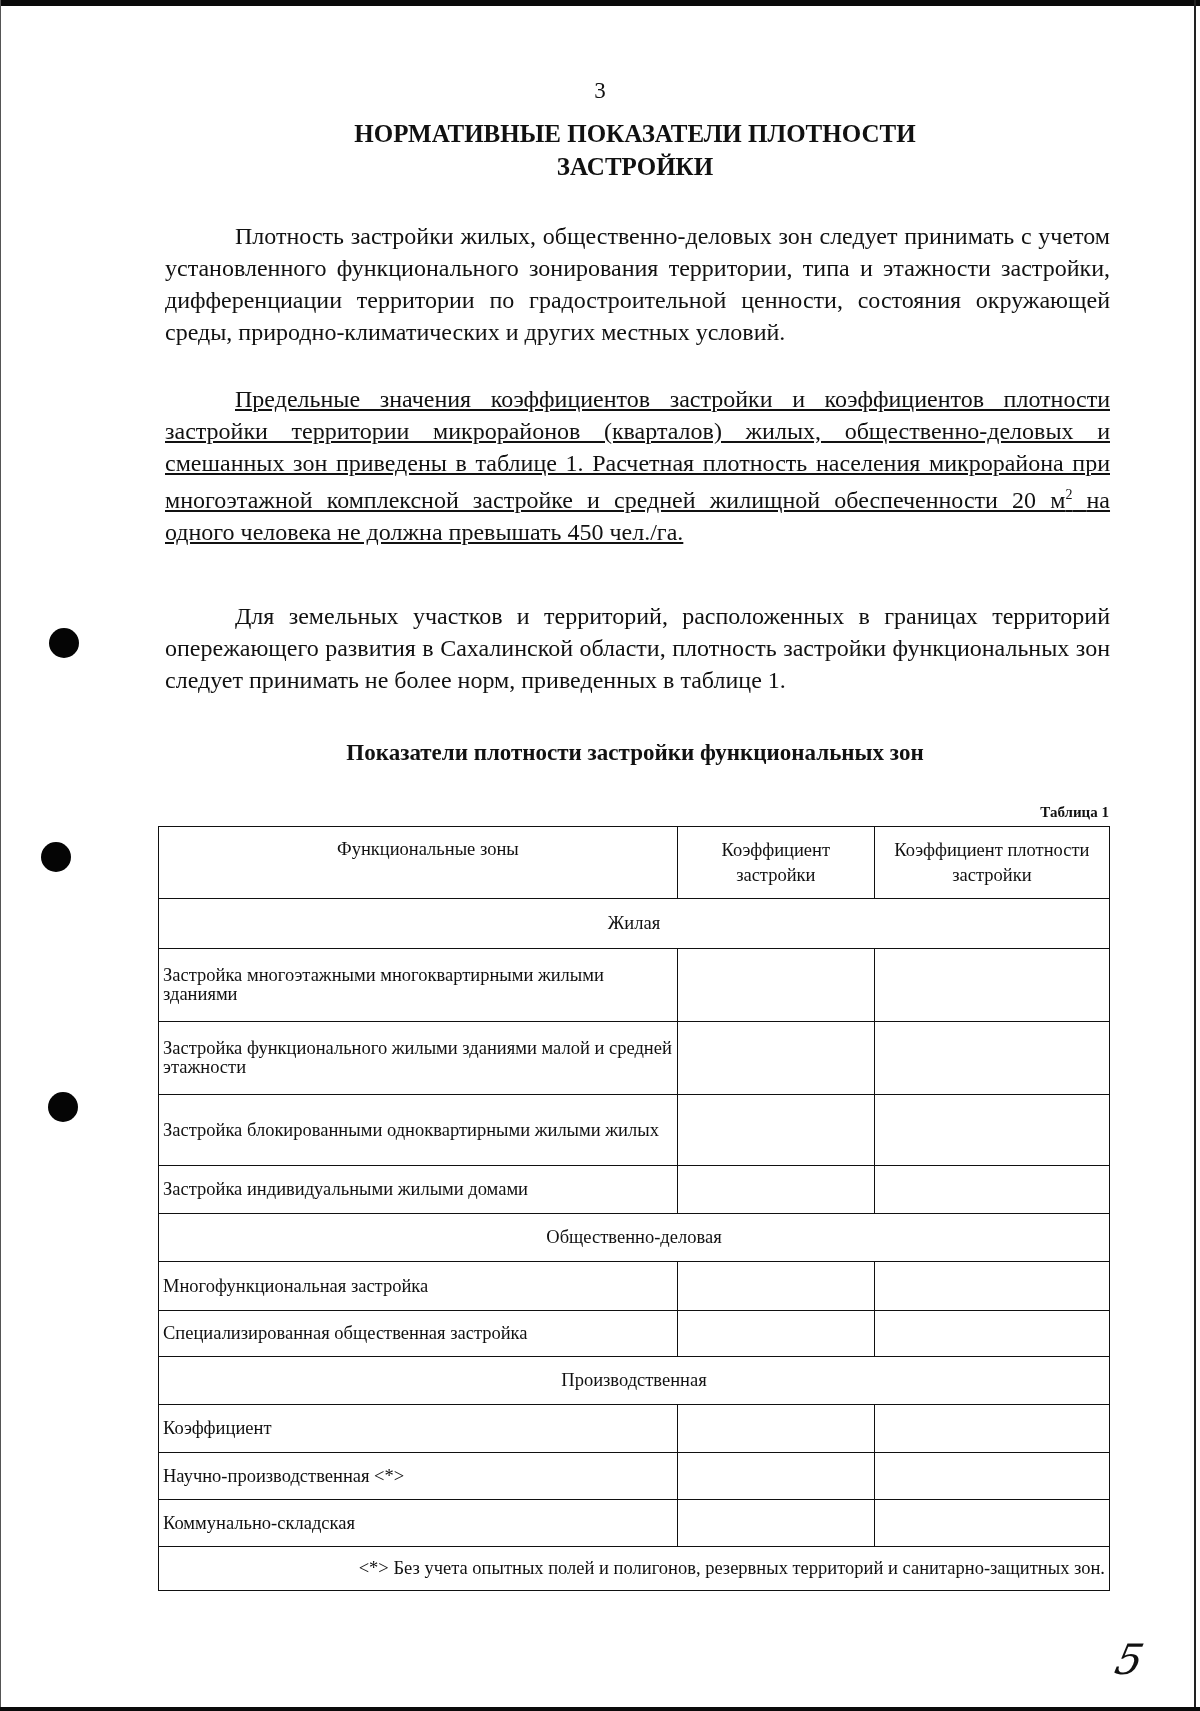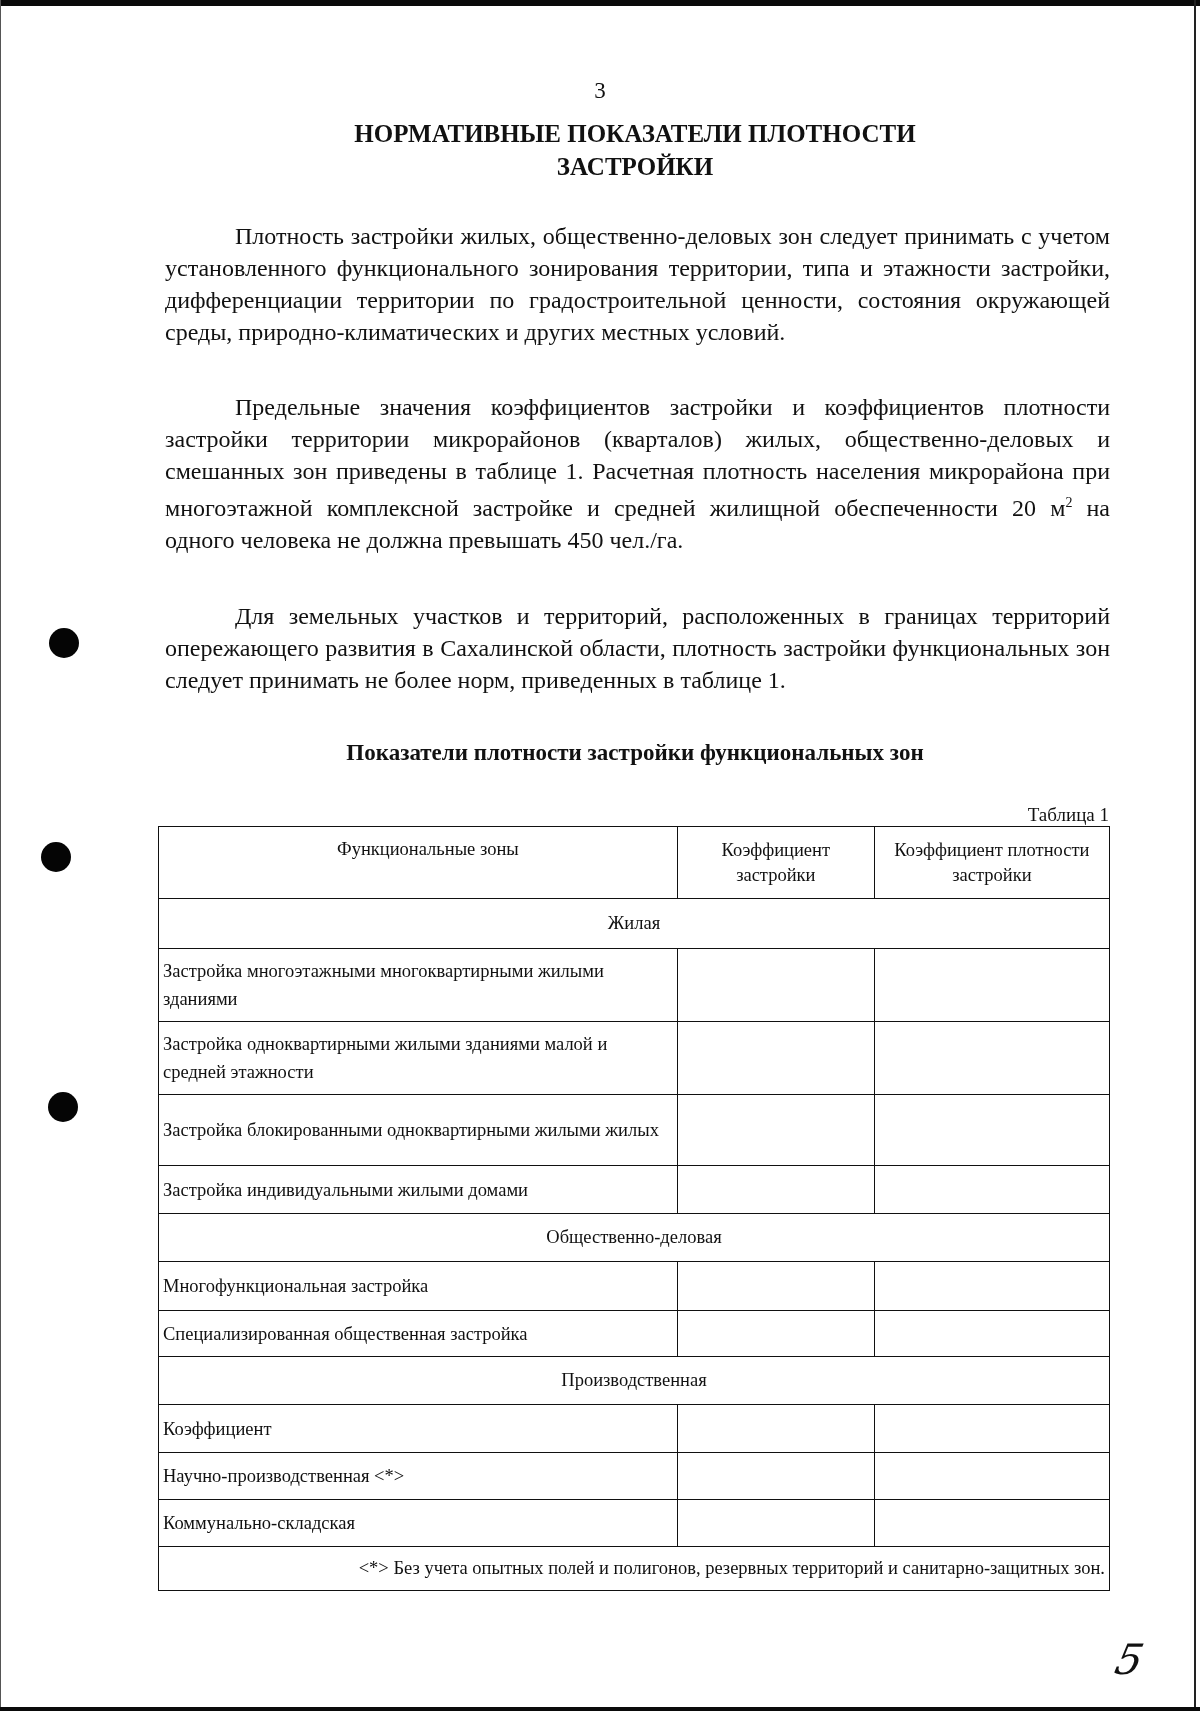--- a/index.html
+++ b/index.html
@@ -15,36 +15,36 @@
     .hole { position: absolute; width: 30px; height: 30px; border-radius: 50%; background: #050505; }
 
     .page-num { position: absolute; left: 0; width: 1200px; top: 78px; text-align: center; font-size: 23px; }
     .title { position: absolute; left: 0; width: 1270px; top: 117px; text-align: center;
       font-weight: bold; font-size: 25px; line-height: 33px; }
 
     .para { position: absolute; left: 165px; width: 945px; font-size: 24px; line-height: 32px;
       text-align: justify; text-align-last: left; }
     .para .indent { display: inline-block; width: 70px; }
     .p1 { top: 220px; }
-    .p2 { top: 391px; }
+    .p2 { top: 383px; text-decoration: underline; }
     .p3 { top: 600px; }
 
     .table-title { position: absolute; left: 0; width: 1270px; top: 740px; text-align: center;
       font-weight: bold; font-size: 23px; }
-    .table-label { position: absolute; right: 91px; top: 804px; font-size: 19px; }
+    .table-label { position: absolute; right: 91px; top: 804px; font-size: 15px; font-weight: bold; }
 
     table.zones { position: absolute; left: 158px; top: 826px; width: 952px;
       border-collapse: collapse; font-size: 18.5px; }
     table.zones td, table.zones th { border: 1.5px solid #111; padding: 0 4px; vertical-align: middle; font-weight: normal; }
     table.zones th { text-align: center; line-height: 25px; }
     .c1 { width: 506px; }
     .c2 { width: 192px; }
     .c3 { width: 232px; }
     .sect td { text-align: center; }
-    .row td.name { line-height: 28px; }
+    .row td.name { line-height: 19px; }
     .hdr th.h1 { vertical-align: top; padding-top: 10px; padding-left: 24px; }
     .foot td { text-align: right; }
 
     .handwritten { position: absolute; left: 1116px; top: 1635px; font-family: "DejaVu Serif", serif;
       font-style: italic; font-size: 42px; transform: skewX(-12deg); }
   </style>
 </head>
 <body>
 
 <div class="top-bar"></div>
@@ -82,21 +82,21 @@
 
   <tr class="sect" style="height:50px;">
     <td colspan="3">Жилая</td>
   </tr>
   <tr class="row" style="height:73px;">
     <td class="name">Застройка многоэтажными многоквартирными жилыми зданиями</td>
     <td></td>
     <td></td>
   </tr>
   <tr class="row" style="height:73px;">
-    <td class="name">Застройка одноквартирными жилыми зданиями малой и средней этажности</td>
+    <td class="name">Застройка функционального жилыми зданиями малой и средней этажности</td>
     <td></td>
     <td></td>
   </tr>
   <tr class="row" style="height:71px;">
     <td class="name">Застройка блокированными одноквартирными жилыми жилых</td>
     <td></td>
     <td></td>
   </tr>
   <tr class="row" style="height:48px;">
     <td class="name">Застройка индивидуальными жилыми домами</td>

